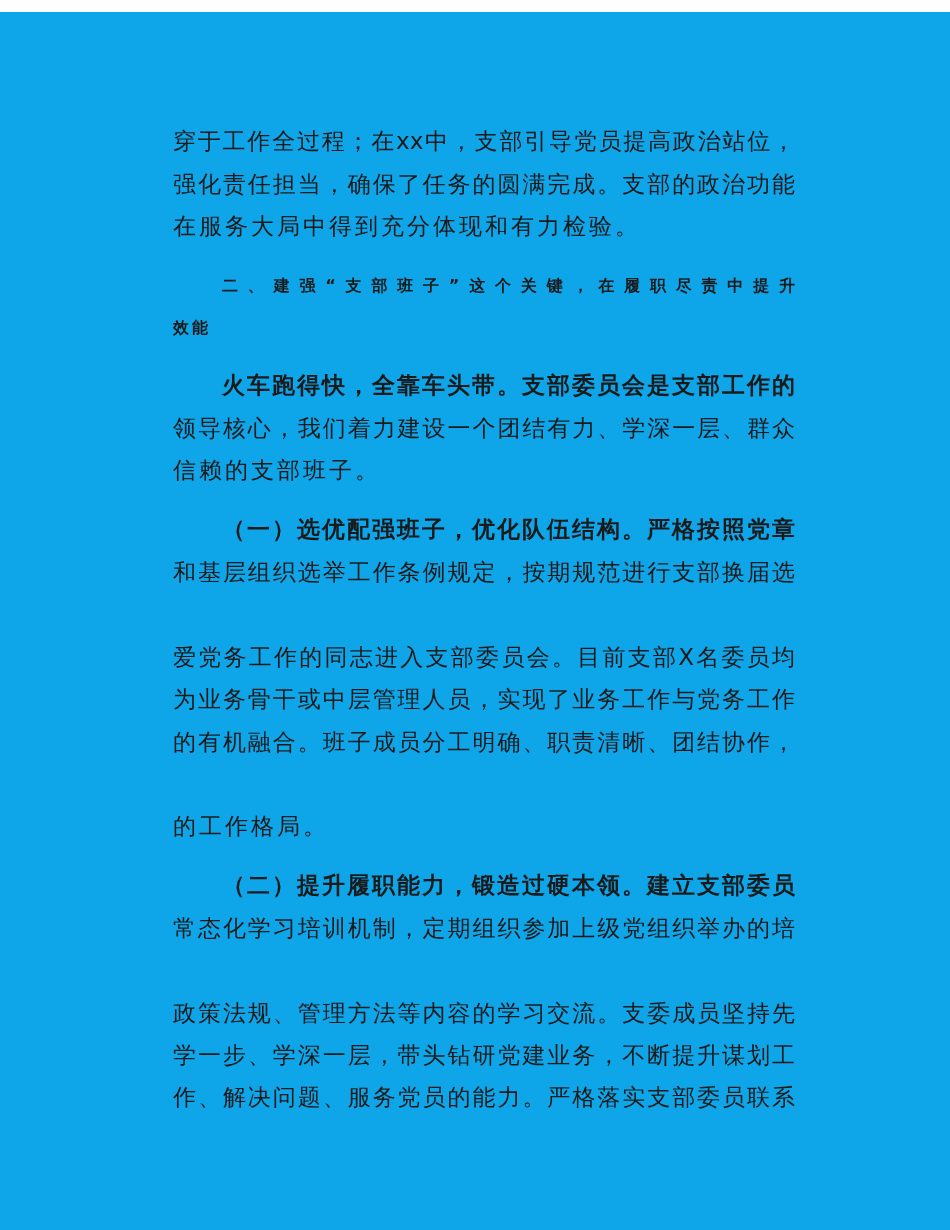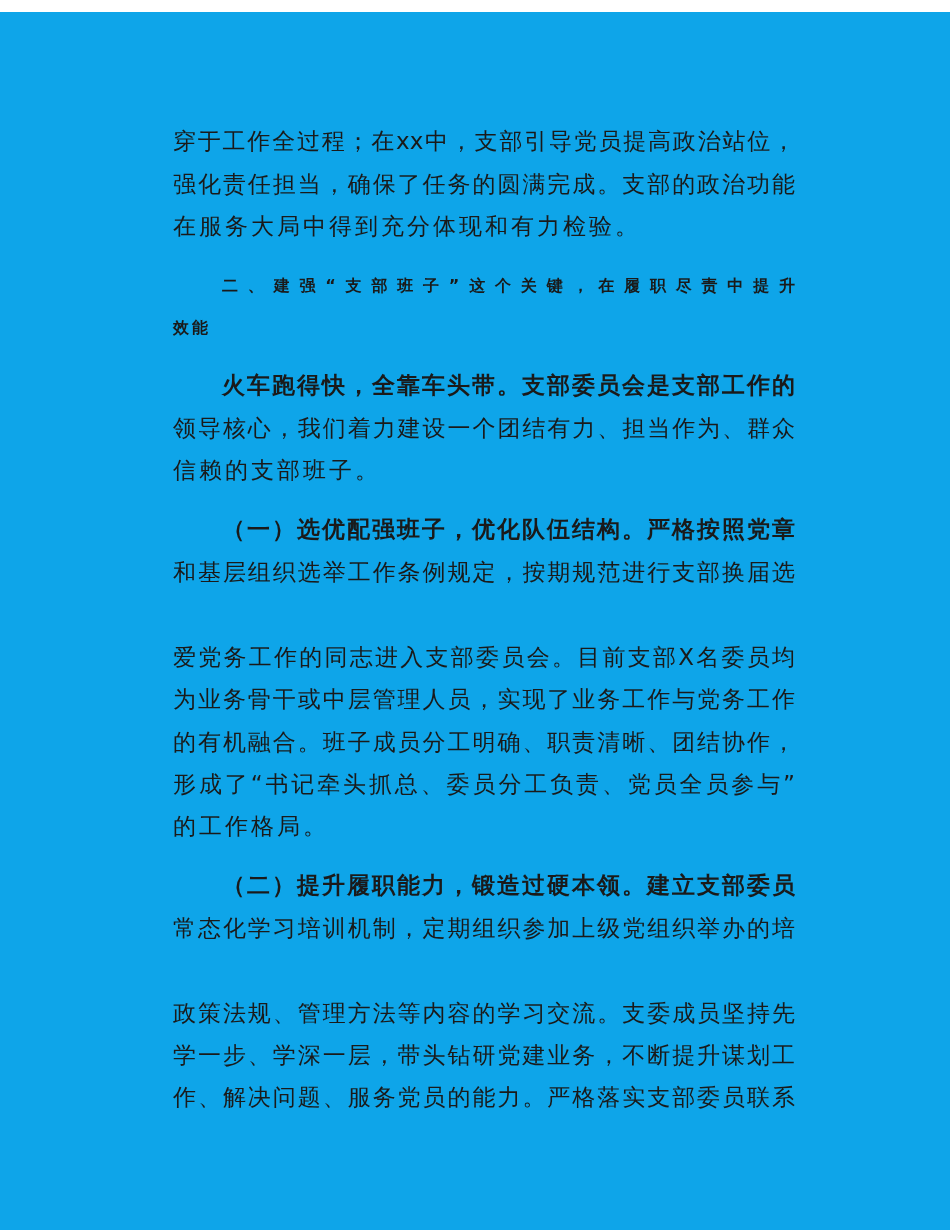--- a/index.html
+++ b/index.html
@@ -17,29 +17,28 @@
 
 <div class="page">
   <div class="line" style="top:112px">穿于工作全过程；在xx中，支部引导党员提高政治站位，</div>
   <div class="line" style="top:155px">强化责任担当，确保了任务的圆满完成。支部的政治功能</div>
   <div class="line last" style="top:197px">在服务大局中得到充分体现和有力检验。</div>
 
   <div class="line indent head" style="top:257px">二、建强“支部班子”这个关键，在履职尽责中提升</div>
   <div class="line head last" style="top:299px">效能</div>
 
   <div class="line indent" style="top:356px">火车跑得快，全靠车头带。支部委员会是支部工作的</div>
-  <div class="line" style="top:399px">领导核心，我们着力建设一个团结有力、担当作为、群众</div>
+  <div class="line" style="top:399px">领导核心，我们着力建设一个团结有力、学深一层、群众</div>
   <div class="line last" style="top:441px">信赖的支部班子。</div>
 
   <div class="line indent" style="top:500px">（一）选优配强班子，优化队伍结构。严格按照党章</div>
   <div class="line" style="top:543px">和基层组织选举工作条例规定，按期规范进行支部换届选</div>
   <div class="line" style="top:628px">爱党务工作的同志进入支部委员会。目前支部X名委员均</div>
   <div class="line" style="top:670px">为业务骨干或中层管理人员，实现了业务工作与党务工作</div>
   <div class="line" style="top:713px">的有机融合。班子成员分工明确、职责清晰、团结协作，</div>
-  <div class="line" style="top:755px">形成了“书记牵头抓总、委员分工负责、党员全员参与”</div>
   <div class="line last" style="top:797px">的工作格局。</div>
 
   <div class="line indent" style="top:856px">（二）提升履职能力，锻造过硬本领。建立支部委员</div>
   <div class="line" style="top:899px">常态化学习培训机制，定期组织参加上级党组织举办的培</div>
   <div class="line" style="top:984px">政策法规、管理方法等内容的学习交流。支委成员坚持先</div>
   <div class="line" style="top:1026px">学一步、学深一层，带头钻研党建业务，不断提升谋划工</div>
   <div class="line" style="top:1068px">作、解决问题、服务党员的能力。严格落实支部委员联系</div>
 </div>
 
 </body></html>

